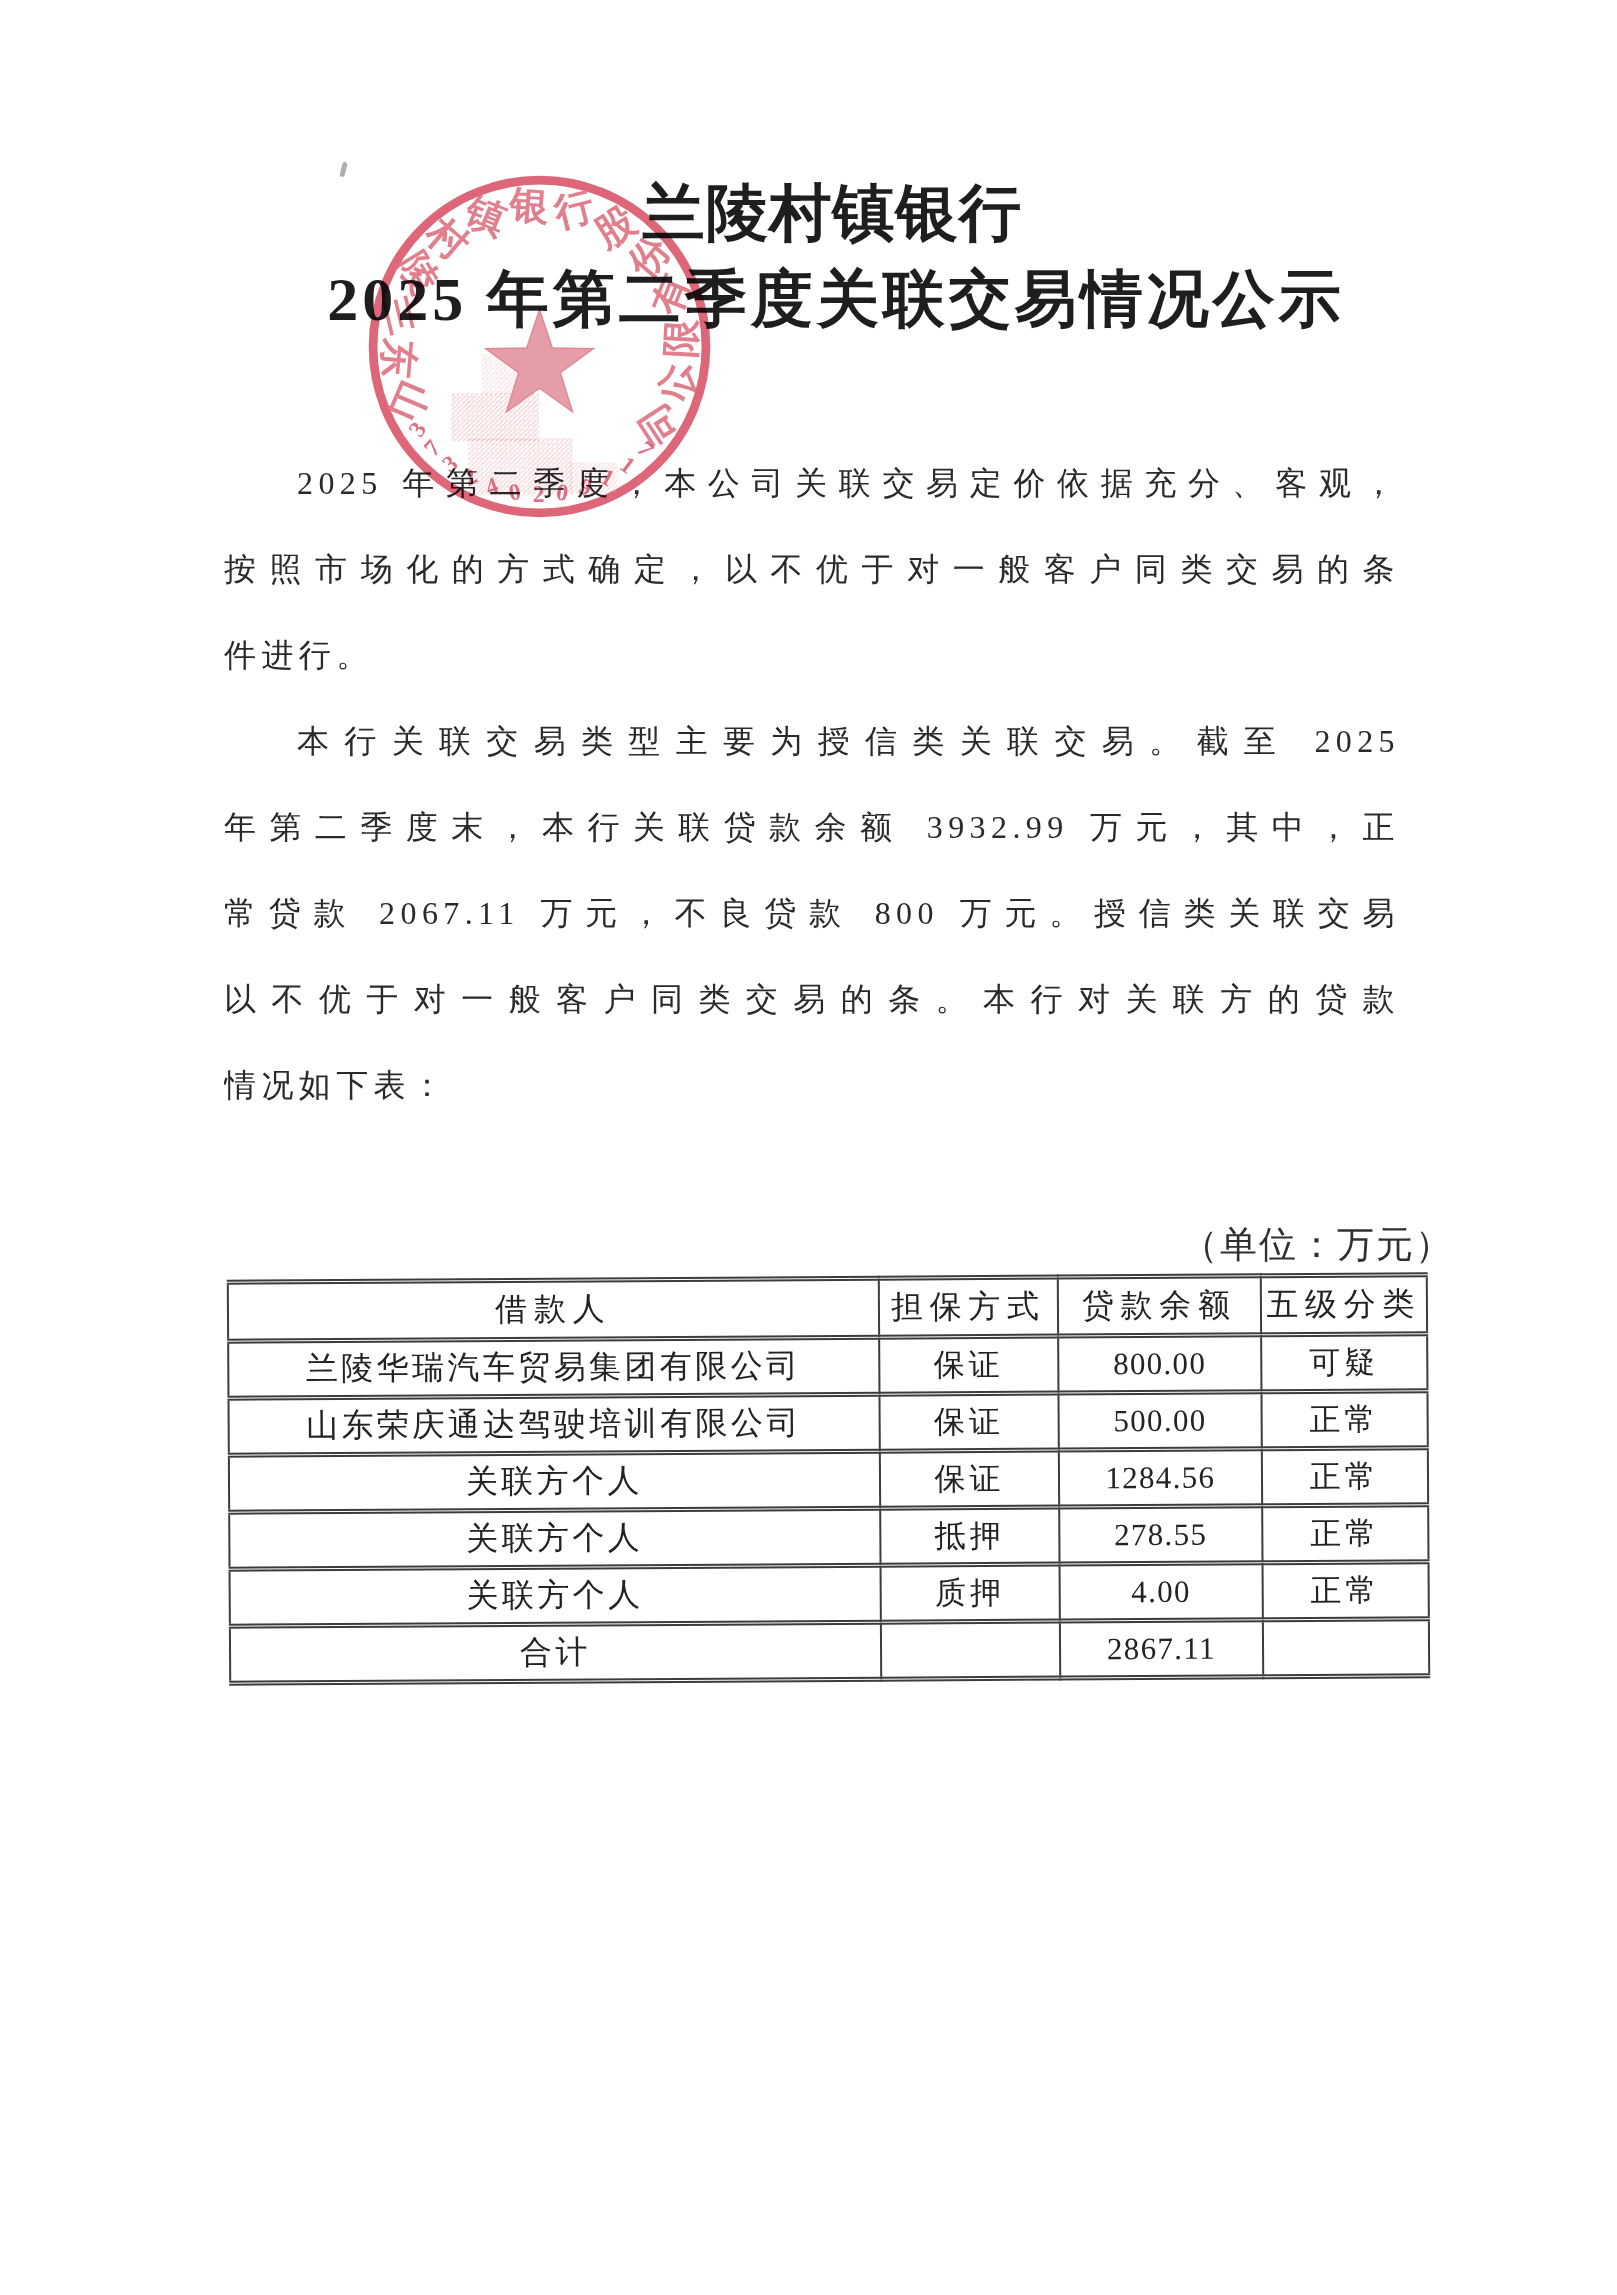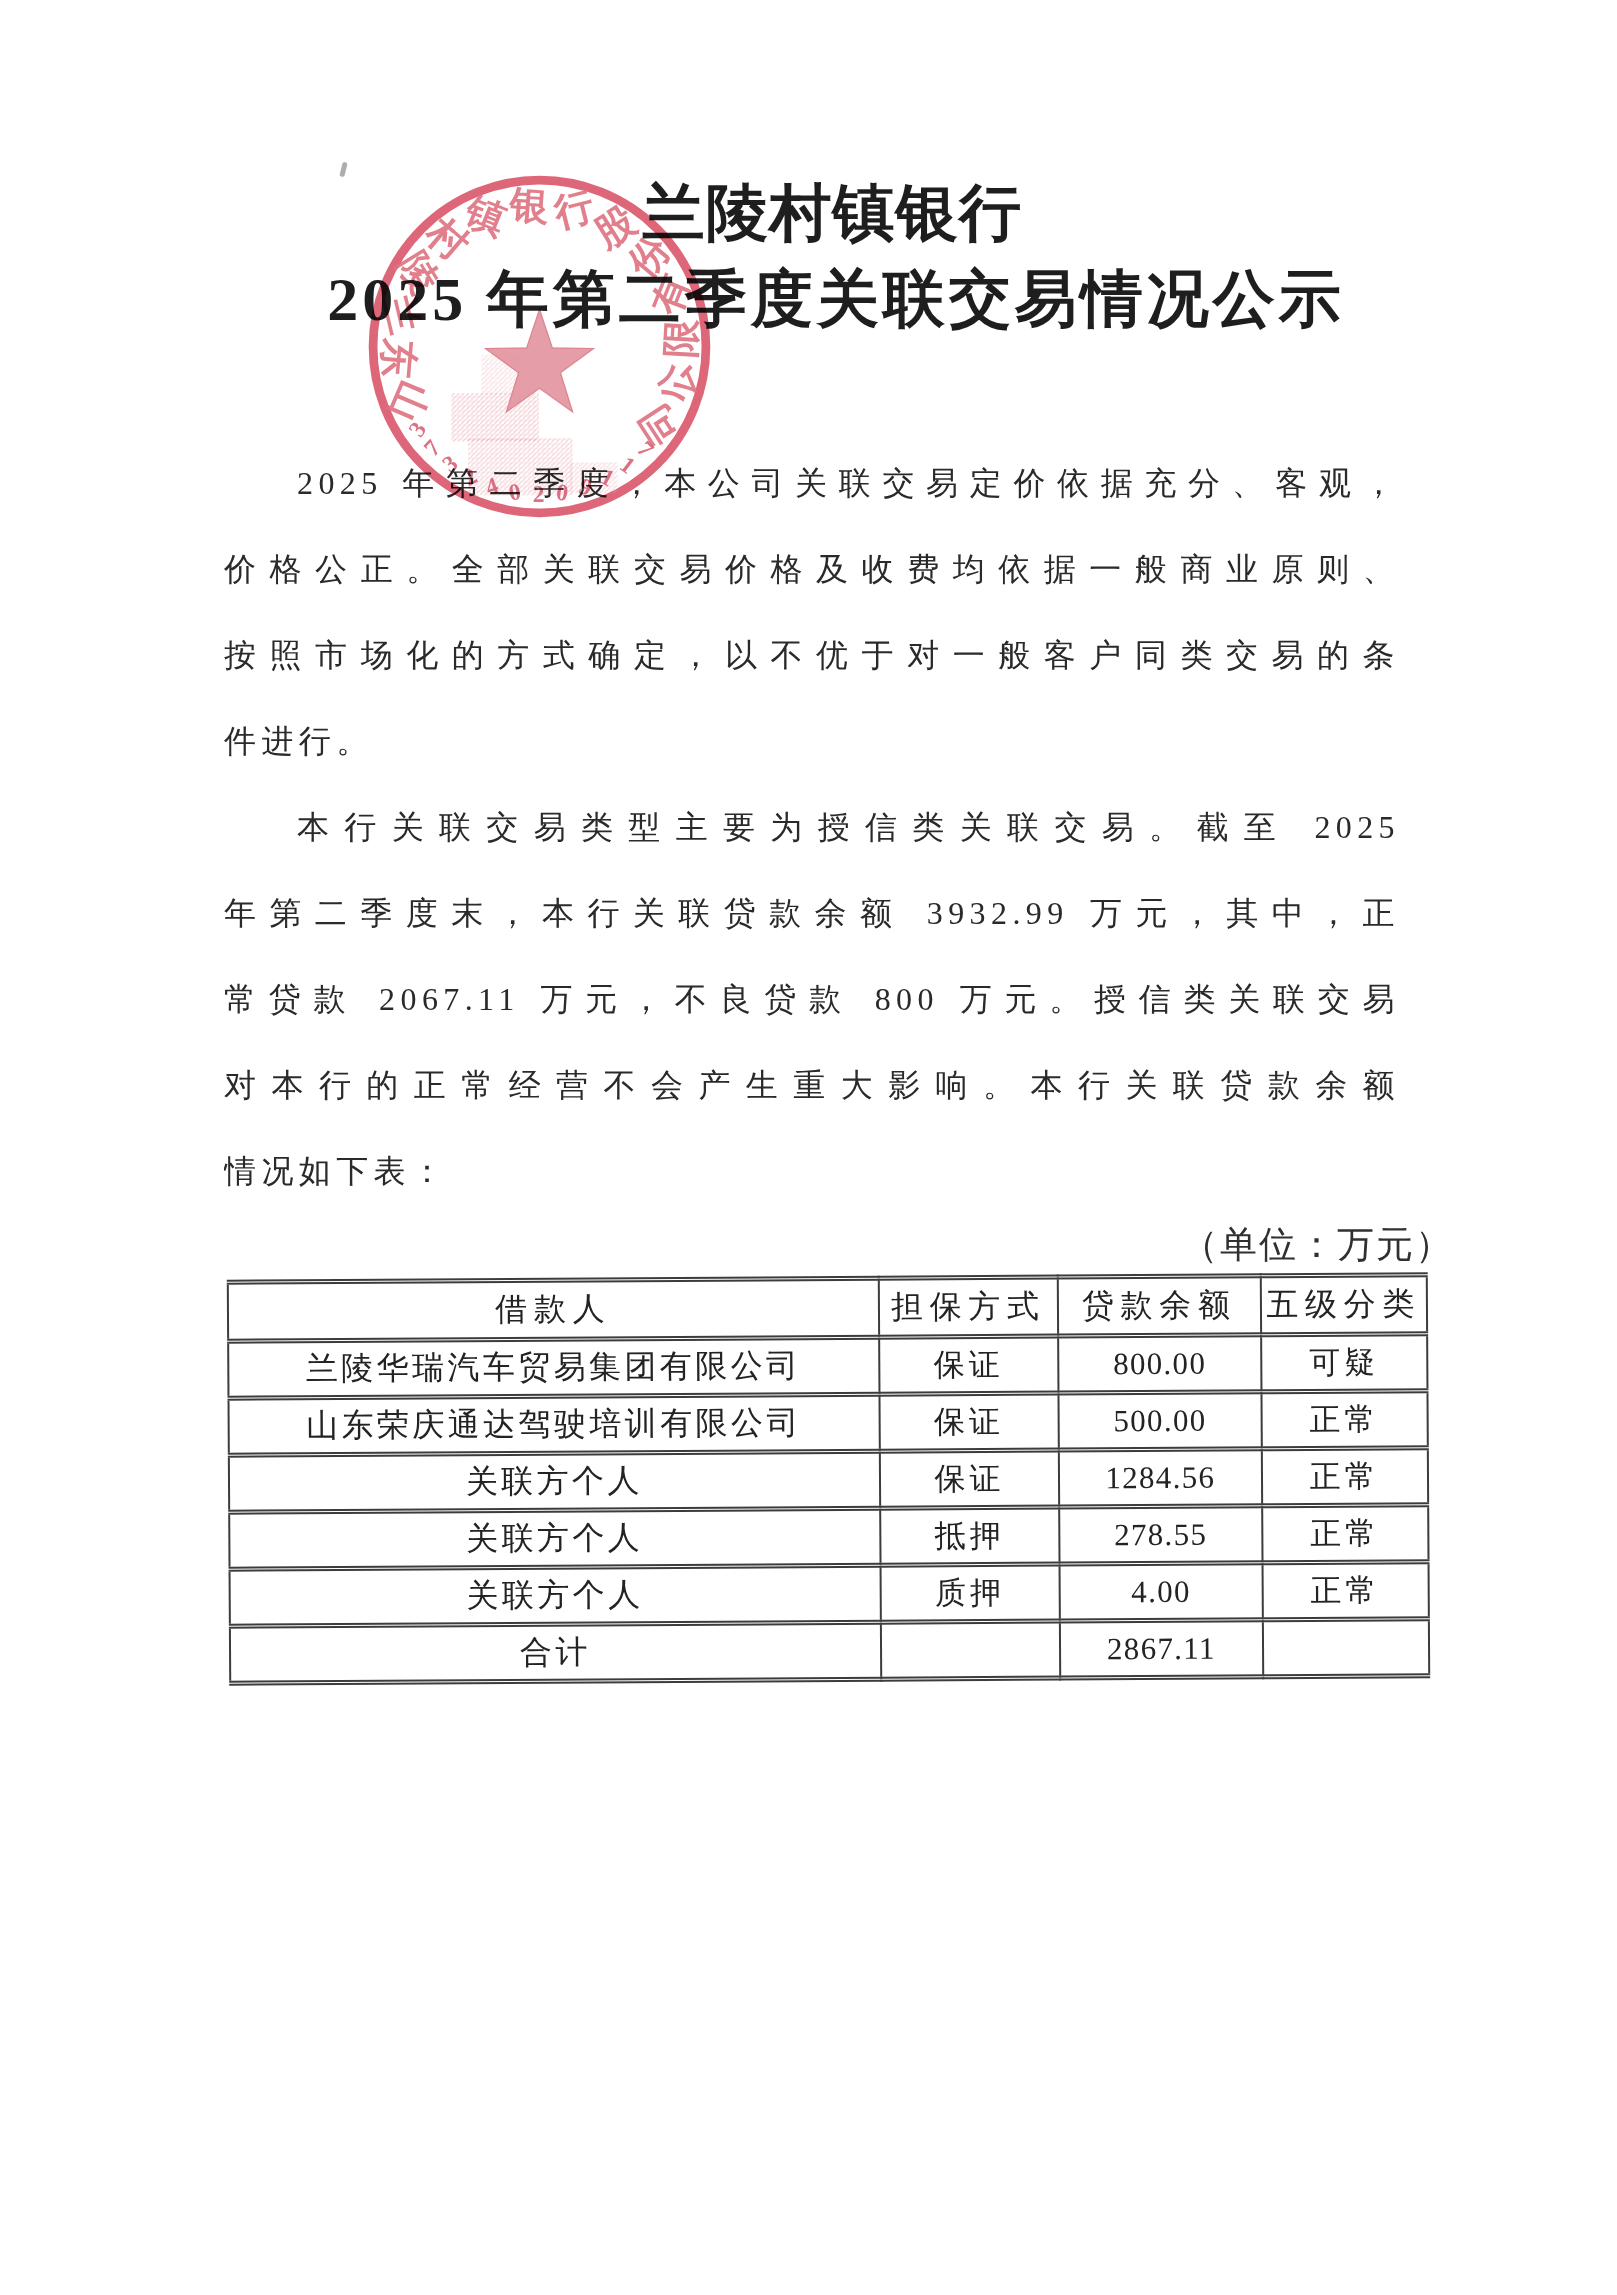--- a/index.html
+++ b/index.html
@@ -79,27 +79,26 @@
 
 <div class="page">
 
   <div class="stray-mark"></div>
 
   <div class="title title1">兰陵村镇银行</div>
   <div class="title title2">2025 年第二季度关联交易情况公示</div>
 
   <div class="bodytext">
     <div class="line indent">2025 年第二季度，本公司关联交易定价依据充分、客观，</div>
-    <div class="line">价格公正。全部关联交易价格及收费均依据一般商业原则、</div>
     <div class="line">按照市场化的方式确定，以不优于对一般客户同类交易的条</div>
     <div class="line lastline">件进行。</div>
     <div class="line indent">本行关联交易类型主要为授信类关联交易。截至 2025</div>
     <div class="line">年第二季度末，本行关联贷款余额 3932.99 万元，其中，正</div>
     <div class="line">常贷款 2067.11 万元，不良贷款 800 万元。授信类关联交易</div>
-    <div class="line">对本行的正常经营不会产生重大影响。本行关联贷款余额</div>
+    <div class="line">以不优于对一般客户同类交易的条。本行对关联方的贷款</div>
     <div class="line lastline">情况如下表：</div>
   </div>
 
   <div class="unit-note">（单位：万元）</div>
 
   <table class="loan-table">
     <colgroup>
       <col style="width:649px">
         <col style="width:179px">
         <col style="width:202px">

